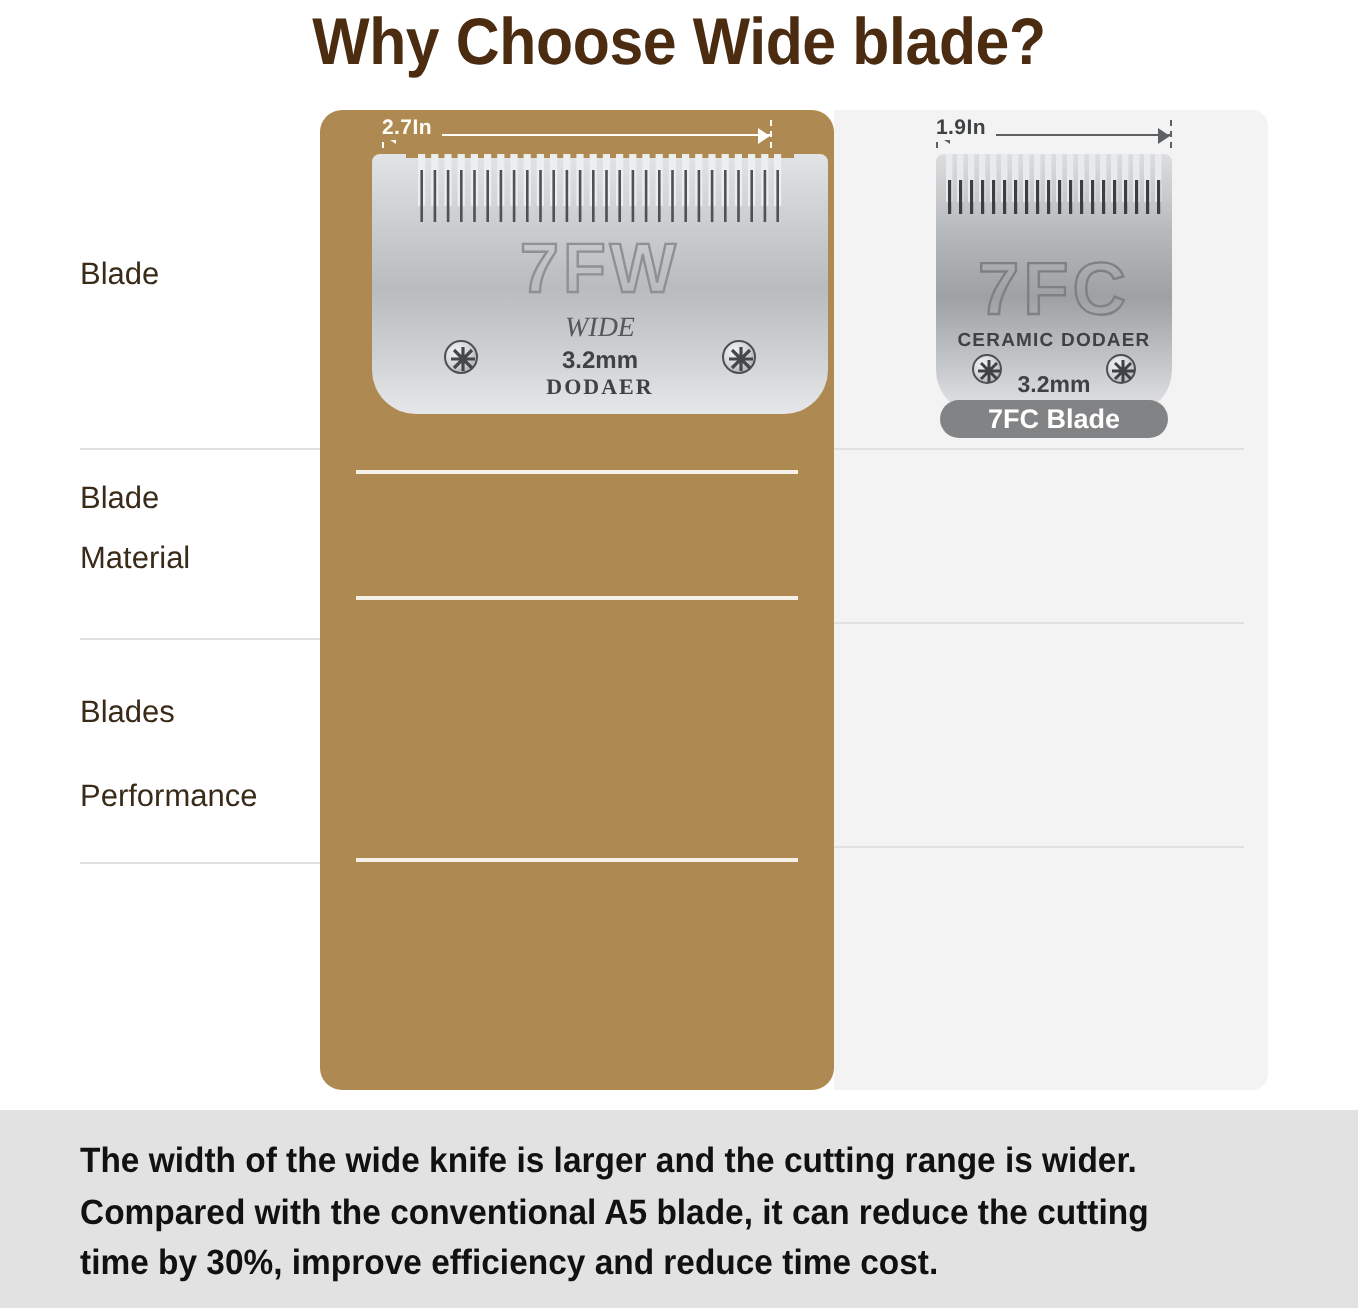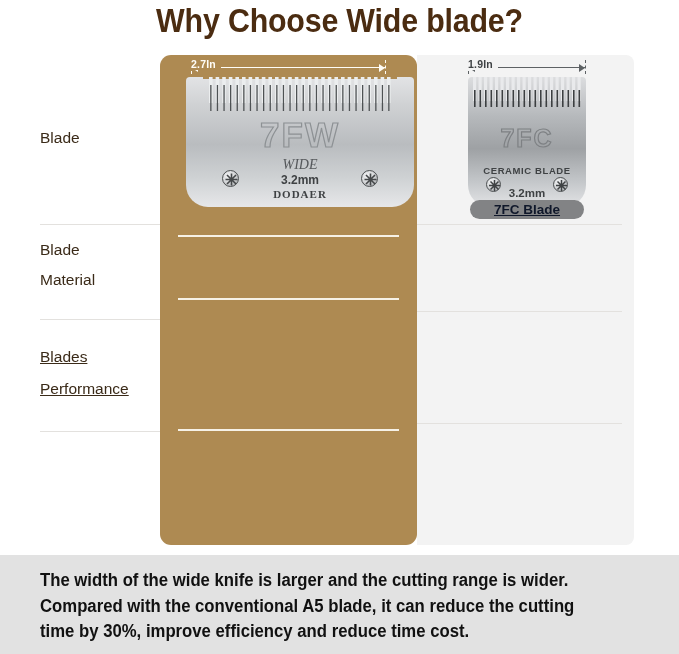--- a/index.html
+++ b/index.html
@@ -129,21 +129,21 @@
     border: 1.3px solid #4d5052;
   }
 
   
   .pill {
     position: absolute; text-align: center;
     border-radius: 999px; font-weight: bold;
     white-space: nowrap;
   }
   .pill-white { background: #fffdf9; color: #9a7740; }
-  .pill-gray  { background: #828385; color: #0f172a; text-decoration: underline; }
+  .pill-gray  { background: #828385; color: #ffffff; }
 
   
   .bottom-band {
     position: absolute; left: 0; top: 555px;
     width: 679px; height: 99px;
     background: #e2e2e2;
     z-index: 7;
   }
   .bottom-text {
     position: absolute; left: 40px; top: 13px; width: 608px;
@@ -328,22 +328,22 @@
           <rect x="77.5" y="13" width="1.6" height="17"></rect>
           <rect x="83" y="13" width="1.6" height="17"></rect>
           <rect x="88.5" y="13" width="1.6" height="17"></rect>
           <rect x="94" y="13" width="1.6" height="17"></rect>
           <rect x="99.5" y="13" width="1.6" height="17"></rect>
           <rect x="105" y="13" width="1.6" height="17"></rect>
           <rect x="110.5" y="13" width="1.6" height="17"></rect>
         </g>
       </svg>
 
-      <div class="model-text" style="top:47px; font-size:25px; -webkit-text-stroke:1.2px #7e8184;">7FC</div>
-      <div class="sub-plain" style="top:88px; font-size:9.5px; letter-spacing:0.6px;">CERAMIC BLADE</div>
+      <div class="model-text" style="top:47px; font-size:37px; -webkit-text-stroke:1.2px #7e8184;">7FC</div>
+      <div class="sub-plain" style="top:88px; font-size:9.5px; letter-spacing:0.6px;">CERAMIC DODAER</div>
       <div class="sub-plain" style="top:110px; font-size:11.5px;">3.2mm</div>
       <div class="screw" style="left:18px; top:100px; width:15px; height:15px;">
         <svg width="15" height="15" viewBox="0 0 15 15" style="display:block;">
           <path d="M3.5 3.5 L11.5 11.5 M11.5 3.5 L3.5 11.5 M7.5 2 L7.5 13 M2 7.5 L13 7.5" stroke="#3f4244" stroke-width="1.5" fill="none"></path>
         </svg>
       </div>
       <div class="screw" style="right:18px; top:100px; width:15px; height:15px;">
         <svg width="15" height="15" viewBox="0 0 15 15" style="display:block;">
           <path d="M3.5 3.5 L11.5 11.5 M11.5 3.5 L3.5 11.5 M7.5 2 L7.5 13 M2 7.5 L13 7.5" stroke="#3f4244" stroke-width="1.5" fill="none"></path>
         </svg>
@@ -368,23 +368,23 @@
 
   <div class="cell-gray" style="top:245px;">
     <div>Titanium-coating</div>
     <div>Ceramic</div>
   </div>
 
   <div class="div-left" style="top:319px;"></div>
   <div class="div-brown" style="top:298px;"></div>
   <div class="div-right" style="top:311px;"></div>
 
-  <div class="label-cell" style="top:344px;text-decoration:underline;">
+  <div class="label-cell" style="top:344px;">
     <div>Blades</div>
-    <div style="margin-top:7px;">Performance</div>
+    <div style="margin-top:17px;">Performance</div>
   </div>
 
   <div class="cell-brown" style="top:327px;">
     <div>Blades are stronger,</div>
     <div>last longer,sharper</div>
     <div>and be re-sharpen</div>
   </div>
 
   <div class="cell-gray" style="top:343px;">
     <div>Good heat resistance,</div>

